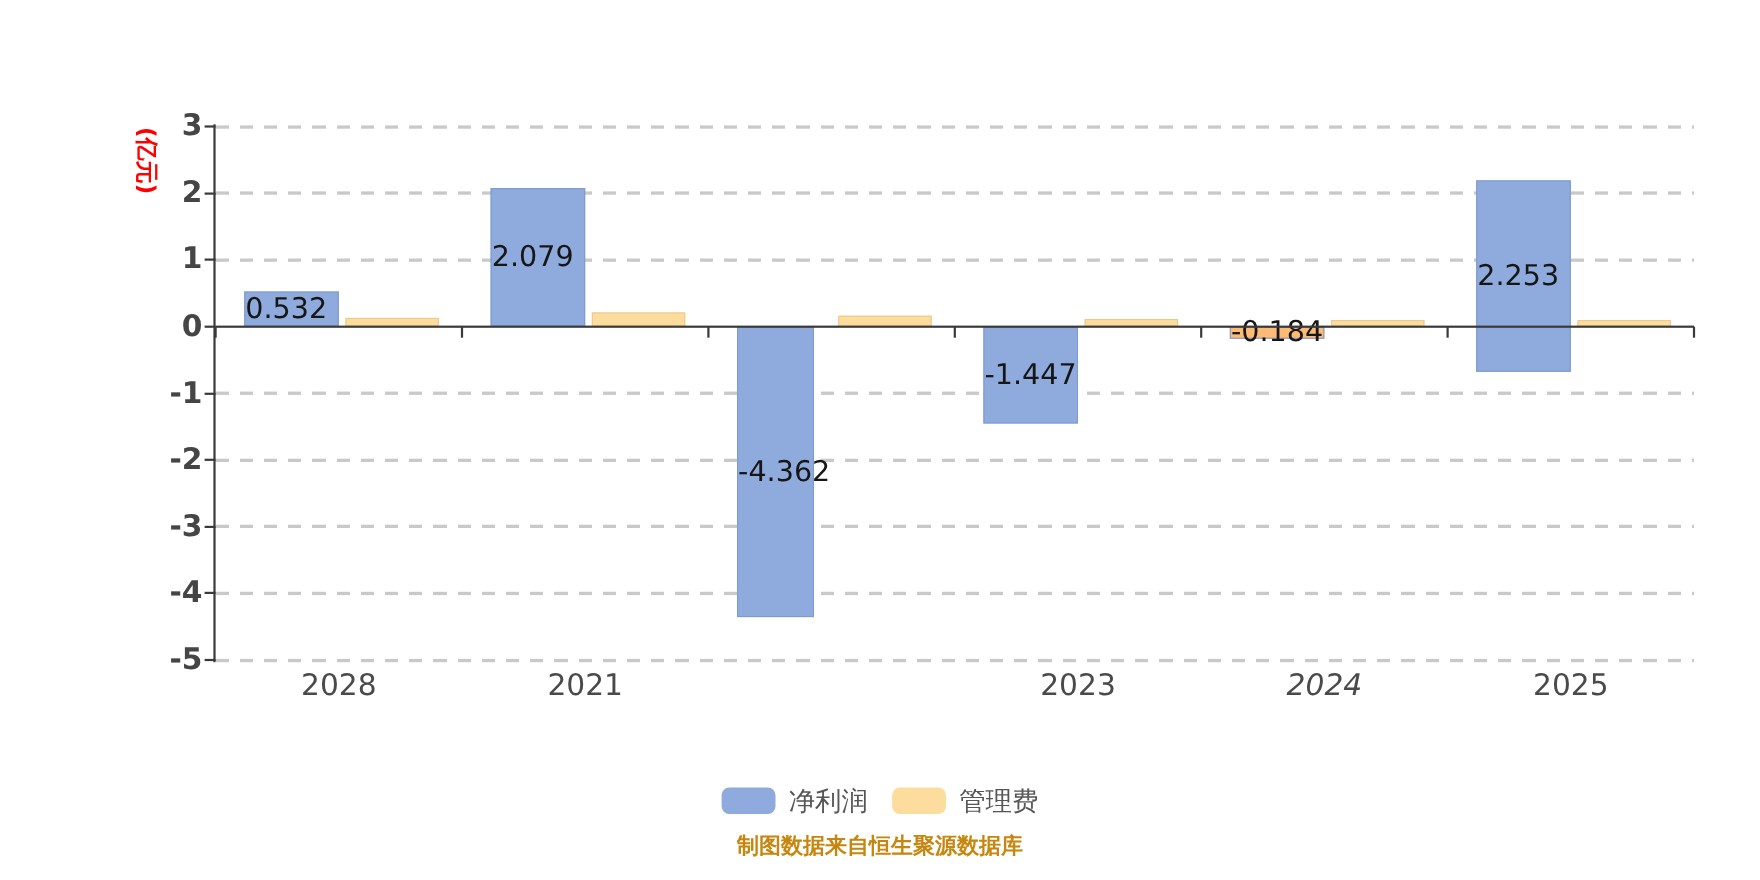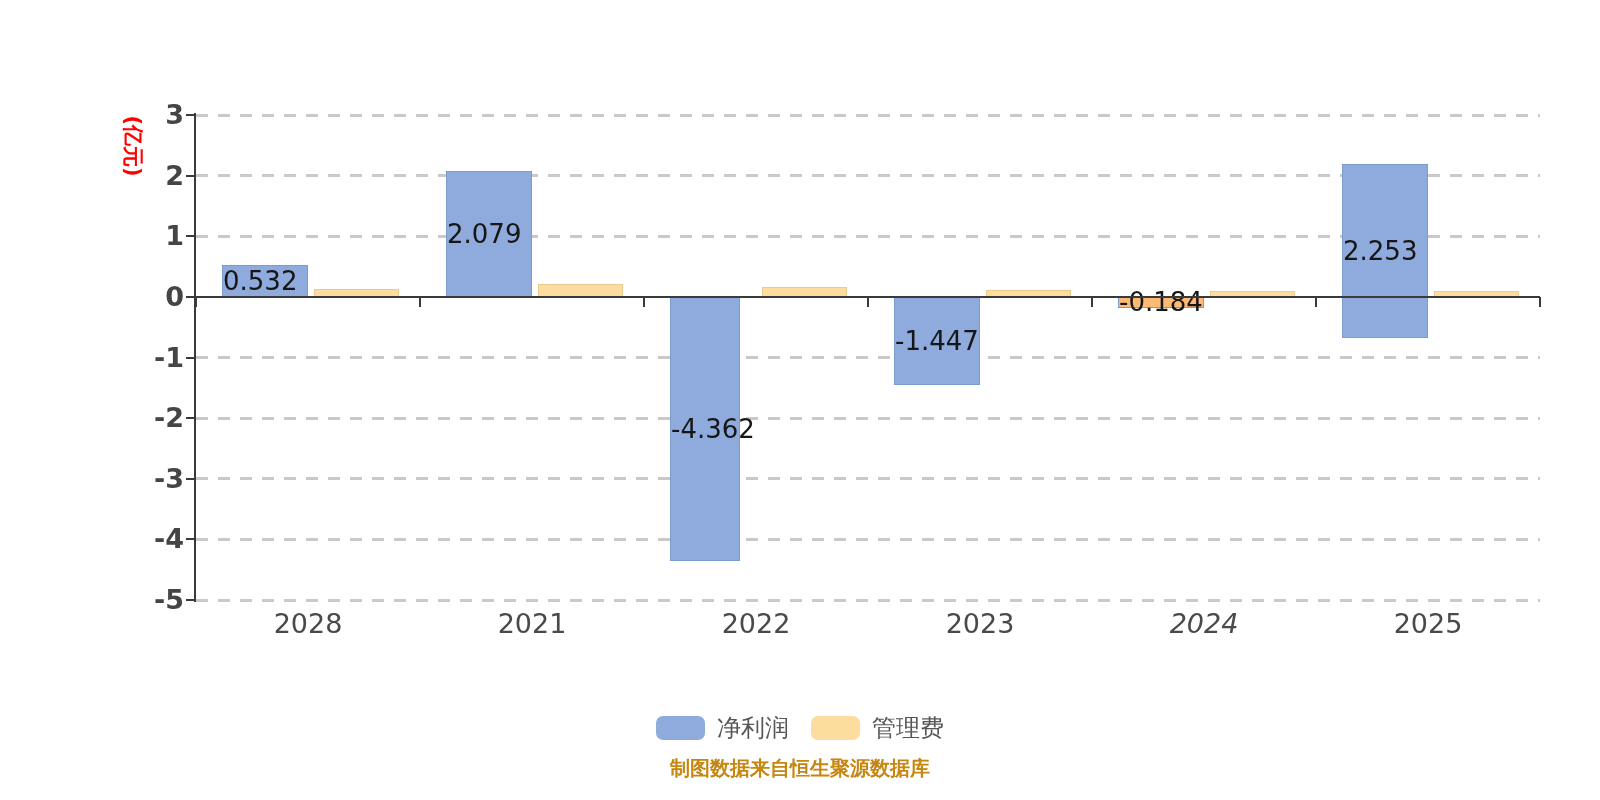--- a/index.html
+++ b/index.html
@@ -105,21 +105,20 @@
         <div class="bar-label">2.253</div>
       </div>
       <div class="bar" style="left: 314px; top: 288.994px; width: 85px; height: 7.88125px; background: rgb(252, 221, 158); border: 1px solid rgb(235, 203, 139);"></div>
       <div class="bar" style="left: 538px; top: 283.538px; width: 85px; height: 13.3375px; background: rgb(252, 221, 158); border: 1px solid rgb(235, 203, 139);"></div>
       <div class="bar" style="left: 762px; top: 286.569px; width: 85px; height: 10.3063px; background: rgb(252, 221, 158); border: 1px solid rgb(235, 203, 139);"></div>
       <div class="bar" style="left: 986px; top: 289.6px; width: 85px; height: 7.275px; background: rgb(252, 221, 158); border: 1px solid rgb(235, 203, 139);"></div>
       <div class="bar" style="left: 1210px; top: 290.812px; width: 85px; height: 6.0625px; background: rgb(252, 221, 158); border: 1px solid rgb(235, 203, 139);"></div>
       <div class="bar" style="left: 1434px; top: 290.812px; width: 85px; height: 6.0625px; background: rgb(252, 221, 158); border: 1px solid rgb(235, 203, 139);"></div>
       <div class="x-cat-label" style="left: 196px; top: 608px; width: 224px;">2028</div>
       <div class="x-cat-label" style="left: 420px; top: 608px; width: 224px;">2021</div>
-      <div class="x-cat-label" style="left: 644px; top: 608px; width: 224px;">2022</div>
       <div class="x-cat-label" style="left: 868px; top: 608px; width: 224px;">2023</div>
       <div class="x-cat-label" style="left: 1092px; top: 608px; width: 224px; font-style: italic;">2024</div>
       <div class="x-cat-label" style="left: 1316px; top: 608px; width: 224px;">2025</div>
     </div>
   <div class="legend">
       <div class="legend-item">
         <div class="legend-swatch" style="background: rgb(143, 170, 220);"></div>
         <div class="legend-label">净利润</div>
       </div>
       <div class="legend-item">

